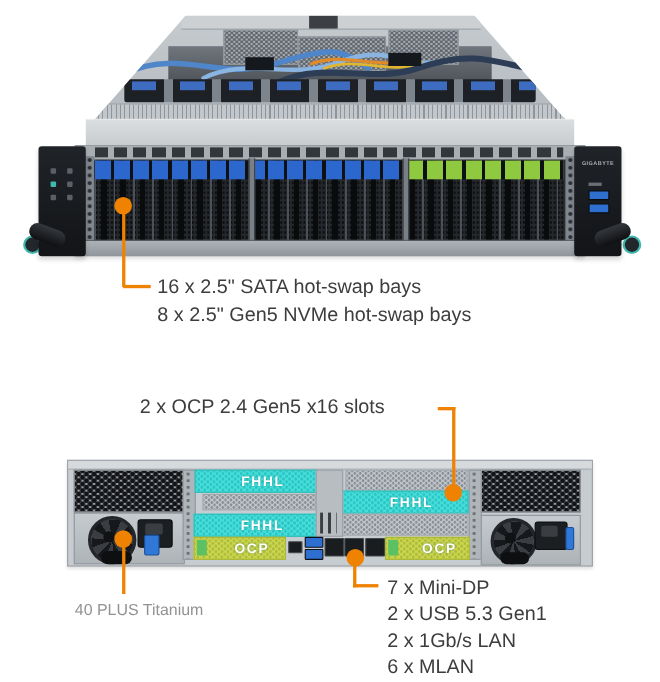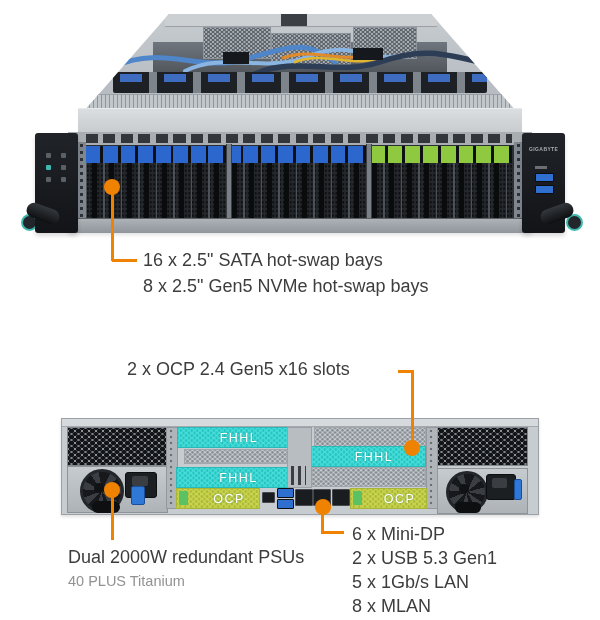--- a/index.html
+++ b/index.html
@@ -91,21 +91,21 @@
      background-image:radial-gradient(circle,#878e94 1.1px,transparent 1.5px),
                       radial-gradient(circle,#878e94 1.1px,transparent 1.5px);
      background-size:5px 4.5px;background-position:0 0,2.5px 2.25px;
      border:1px solid #a0a6ab;}
   .slot-ocp{position:absolute;background-color:#CCD750;
      background-image:radial-gradient(circle,#AEBB3A 1.2px,transparent 1.6px),
                       radial-gradient(circle,#AEBB3A 1.2px,transparent 1.6px);
      background-size:5.5px 5px;background-position:0 0,2.75px 2.5px;
      border:1px solid #aab637;display:flex;align-items:center;justify-content:center;}
   .ocp-tab{position:absolute;left:2px;top:2px;width:9px;height:14px;background:#5BC162;border-radius:1px;}
-  .slot-label{color:#ffffff;font-weight:normal;font-size:12.5px;letter-spacing:1.5px;
+  .slot-label{color:#ffffff;font-weight:bold;font-size:12.5px;letter-spacing:1.5px;
      text-shadow:0 0 2px rgba(0,90,90,0.45);padding-left:12px;}
   .hinge{position:absolute;background-color:#b0b5ba;border:1px solid #92989d;
      background-image:radial-gradient(circle,#6a7076 1.2px,transparent 1.6px);background-size:8px 6px;}
   .ctrcol{position:absolute;background:#b8bdc2;border:1px solid #9aa0a5;}
   .ctrslats{position:absolute;background:repeating-linear-gradient(90deg,#3a3e43 0 3px,transparent 3px 7px);}
   .ioport{position:absolute;background:#1a1d20;border:1px solid #45494e;border-radius:1px;}
   .usbstack{position:absolute;width:15px;height:8px;background:#2f6fd0;border:1px solid #0c1016;border-radius:1px;}
 </style>
 </head>
 <body>
@@ -241,28 +241,27 @@
     <div class="ioport" style="left:262px;top:492px;width:11px;height:9px"></div>
     <div class="usbstack" style="left:277px;top:488px"></div>
     <div class="usbstack" style="left:277px;top:499px"></div>
     <div class="ioport" style="left:295px;top:489px;width:16px;height:15px"></div>
     <div class="ioport" style="left:313px;top:489px;width:16px;height:15px"></div>
     <div class="ioport" style="left:332px;top:489px;width:16px;height:15px"></div>
 
     <div class="co-dot" style="left:104px;top:482px"></div>
     <div class="co-line" style="left:110.5px;top:490px;width:3px;height:50px"></div>
     <div class="note" style="left:68px;top:544px">
-      <div>Dual 2000W redundant PSUs</div>
       <div class="sub">40 PLUS Titanium</div>
     </div>
 
     <div class="co-dot" style="left:315px;top:499px"></div>
     <div class="co-line" style="left:320.5px;top:507px;width:3px;height:27px"></div>
     <div class="co-line" style="left:320.5px;top:531px;width:23px;height:3px"></div>
     <div class="note note-list" style="left:352px;top:522px">
-      <div>6 x Mini-DP</div>
+      <div>7 x Mini-DP</div>
       <div>2 x USB 5.3 Gen1</div>
-      <div>5 x 1Gb/s LAN</div>
-      <div>8 x MLAN</div>
+      <div>2 x 1Gb/s LAN</div>
+      <div>6 x MLAN</div>
     </div>
   </div>
 
 </div>
 
 </body></html>

